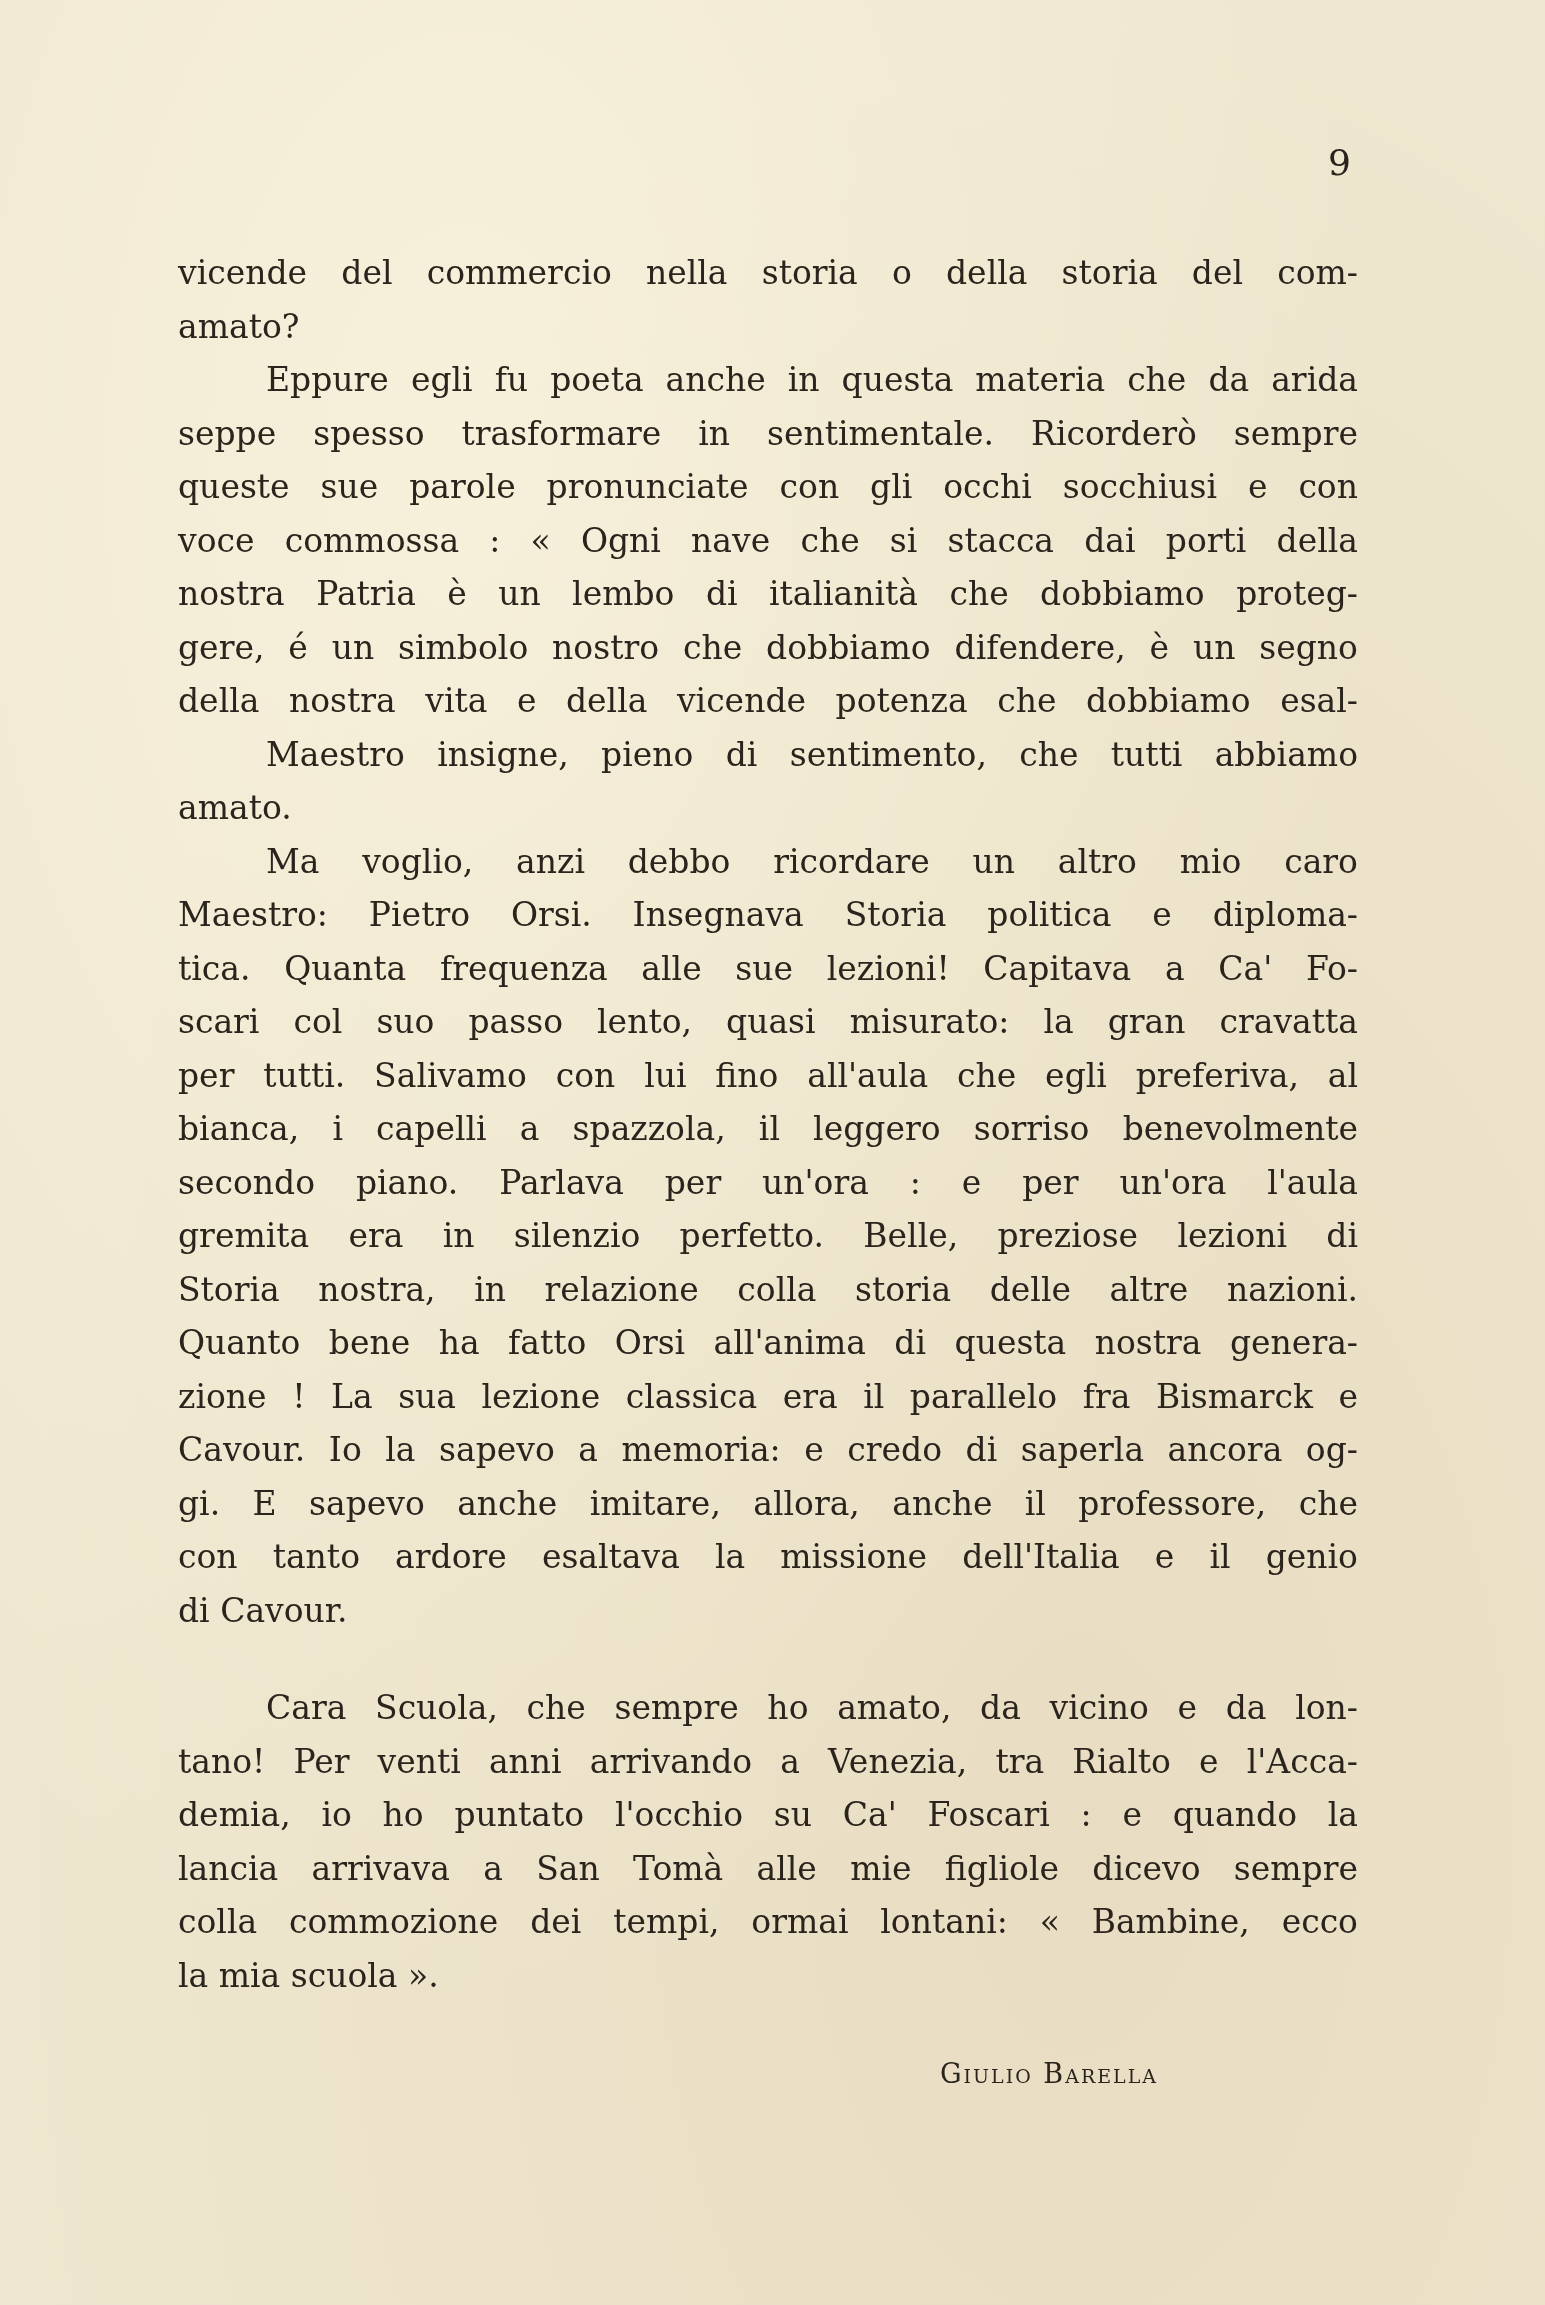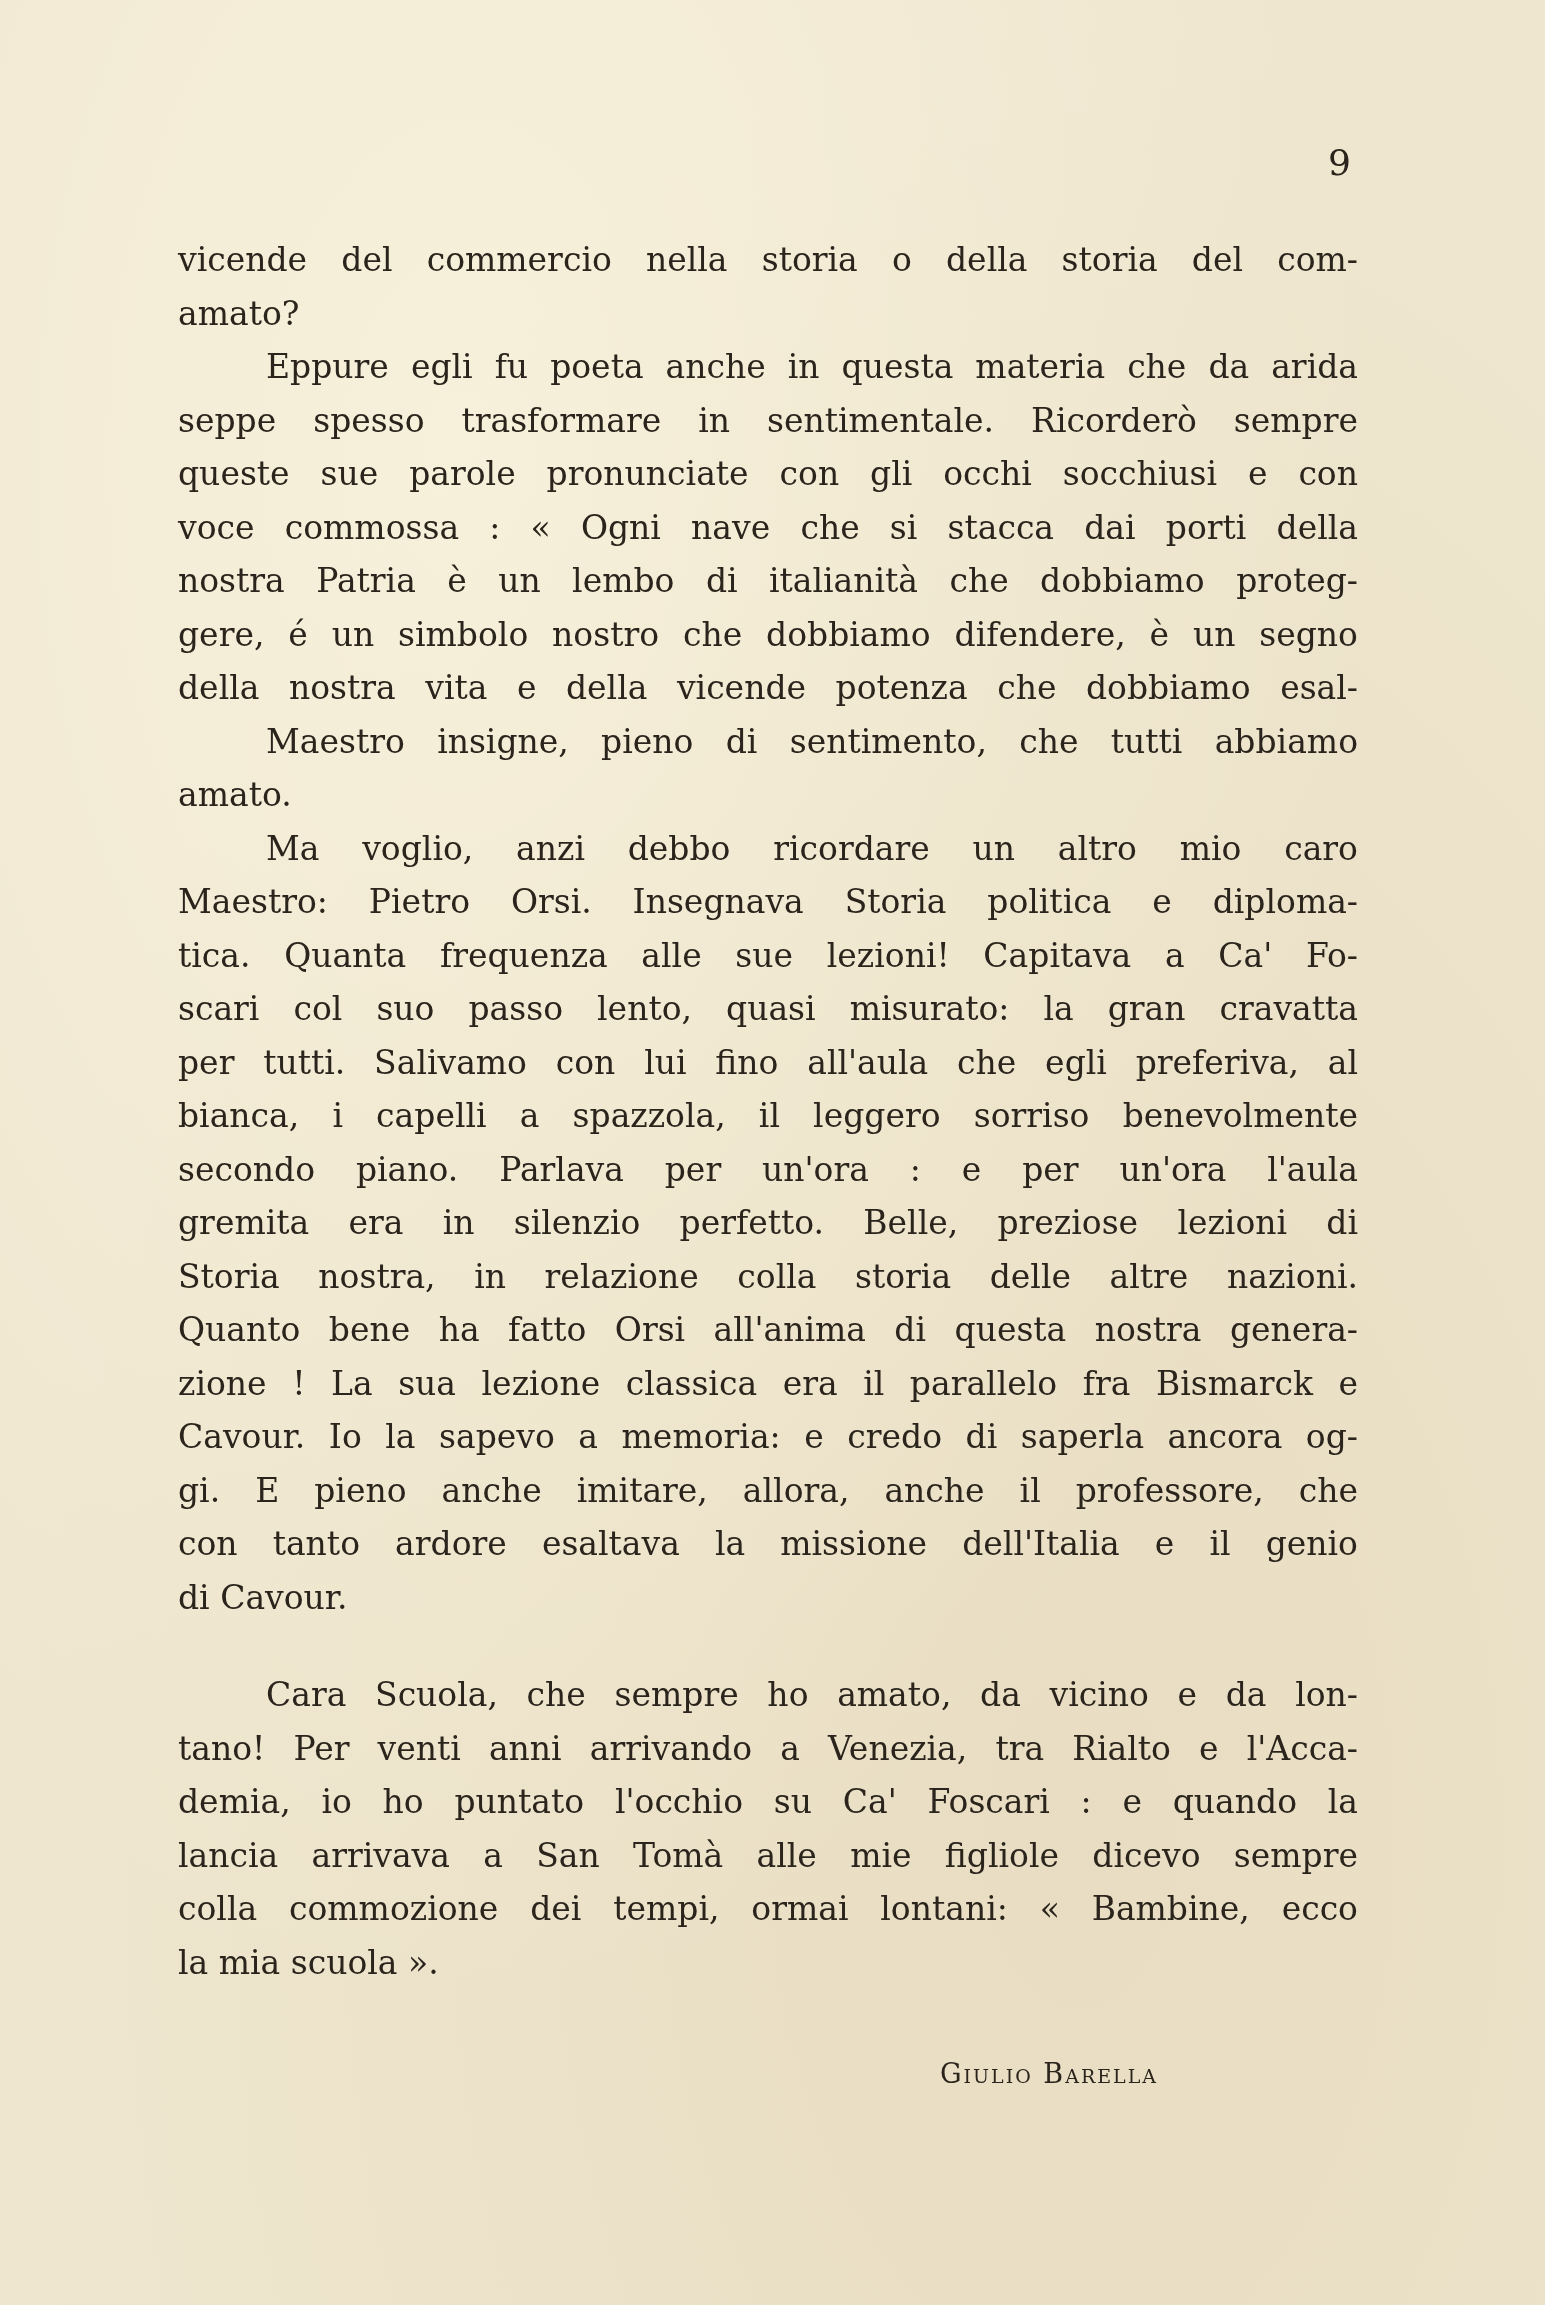--- a/index.html
+++ b/index.html
@@ -12,21 +12,21 @@
     position: relative;
     overflow: hidden;
     font-family: "DejaVu Serif", "Liberation Serif", serif;
     color: #2a241c;
   }
   .page-number {
     position: absolute; top: 142px; left: 1328px;
     font-size: 36px;
   }
   .body-text {
-    position: absolute; left: 178px; top: 233px; width: 1180px;
+    position: absolute; left: 178px; top: 246px; width: 1180px;
     font-size: 33px; line-height: 53.5px;
   }
   .line { display: block; white-space: nowrap; text-align: justify; text-align-last: justify; height: 53.5px; }
   .line.last { text-align-last: left; }
   .indent { padding-left: 88px; }
   .gap { height: 44px; }
   .signature {
     position: absolute; top: 2058px; left: 940px;
     font-size: 27px; font-variant: small-caps; letter-spacing: 2px;
   }
@@ -59,21 +59,21 @@
       <span class="line">tica. Quanta frequenza alle sue lezioni! Capitava a Ca' Fo-</span>
       <span class="line">scari col suo passo lento, quasi misurato: la gran cravatta</span>
       <span class="line">per tutti. Salivamo con lui fino all'aula che egli preferiva, al</span>
       <span class="line">bianca, i capelli a spazzola, il leggero sorriso benevolmente</span>
       <span class="line">secondo piano. Parlava per un'ora : e per un'ora l'aula</span>
       <span class="line">gremita era in silenzio perfetto. Belle, preziose lezioni di</span>
       <span class="line">Storia nostra, in relazione colla storia delle altre nazioni.</span>
       <span class="line">Quanto bene ha fatto Orsi all'anima di questa nostra genera-</span>
       <span class="line">zione ! La sua lezione classica era il parallelo fra Bismarck e</span>
       <span class="line">Cavour. Io la sapevo a memoria: e credo di saperla ancora og-</span>
-      <span class="line">gi. E pieno anche imitare, allora, anche il professore, che</span>
+      <span class="line">gi. E sapevo anche imitare, allora, anche il professore, che</span>
       <span class="line">con tanto ardore esaltava la missione dell'Italia e il genio</span>
       <span class="line last">di Cavour.</span>
     </div>
     <div class="gap"></div>
     <div>
       <span class="line indent">Cara Scuola, che sempre ho amato, da vicino e da lon-</span>
       <span class="line">tano! Per venti anni arrivando a Venezia, tra Rialto e l'Acca-</span>
       <span class="line">demia, io ho puntato l'occhio su Ca' Foscari : e quando la</span>
       <span class="line">lancia arrivava a San Tomà alle mie figliole dicevo sempre</span>
       <span class="line">colla commozione dei tempi, ormai lontani: « Bambine, ecco</span>

